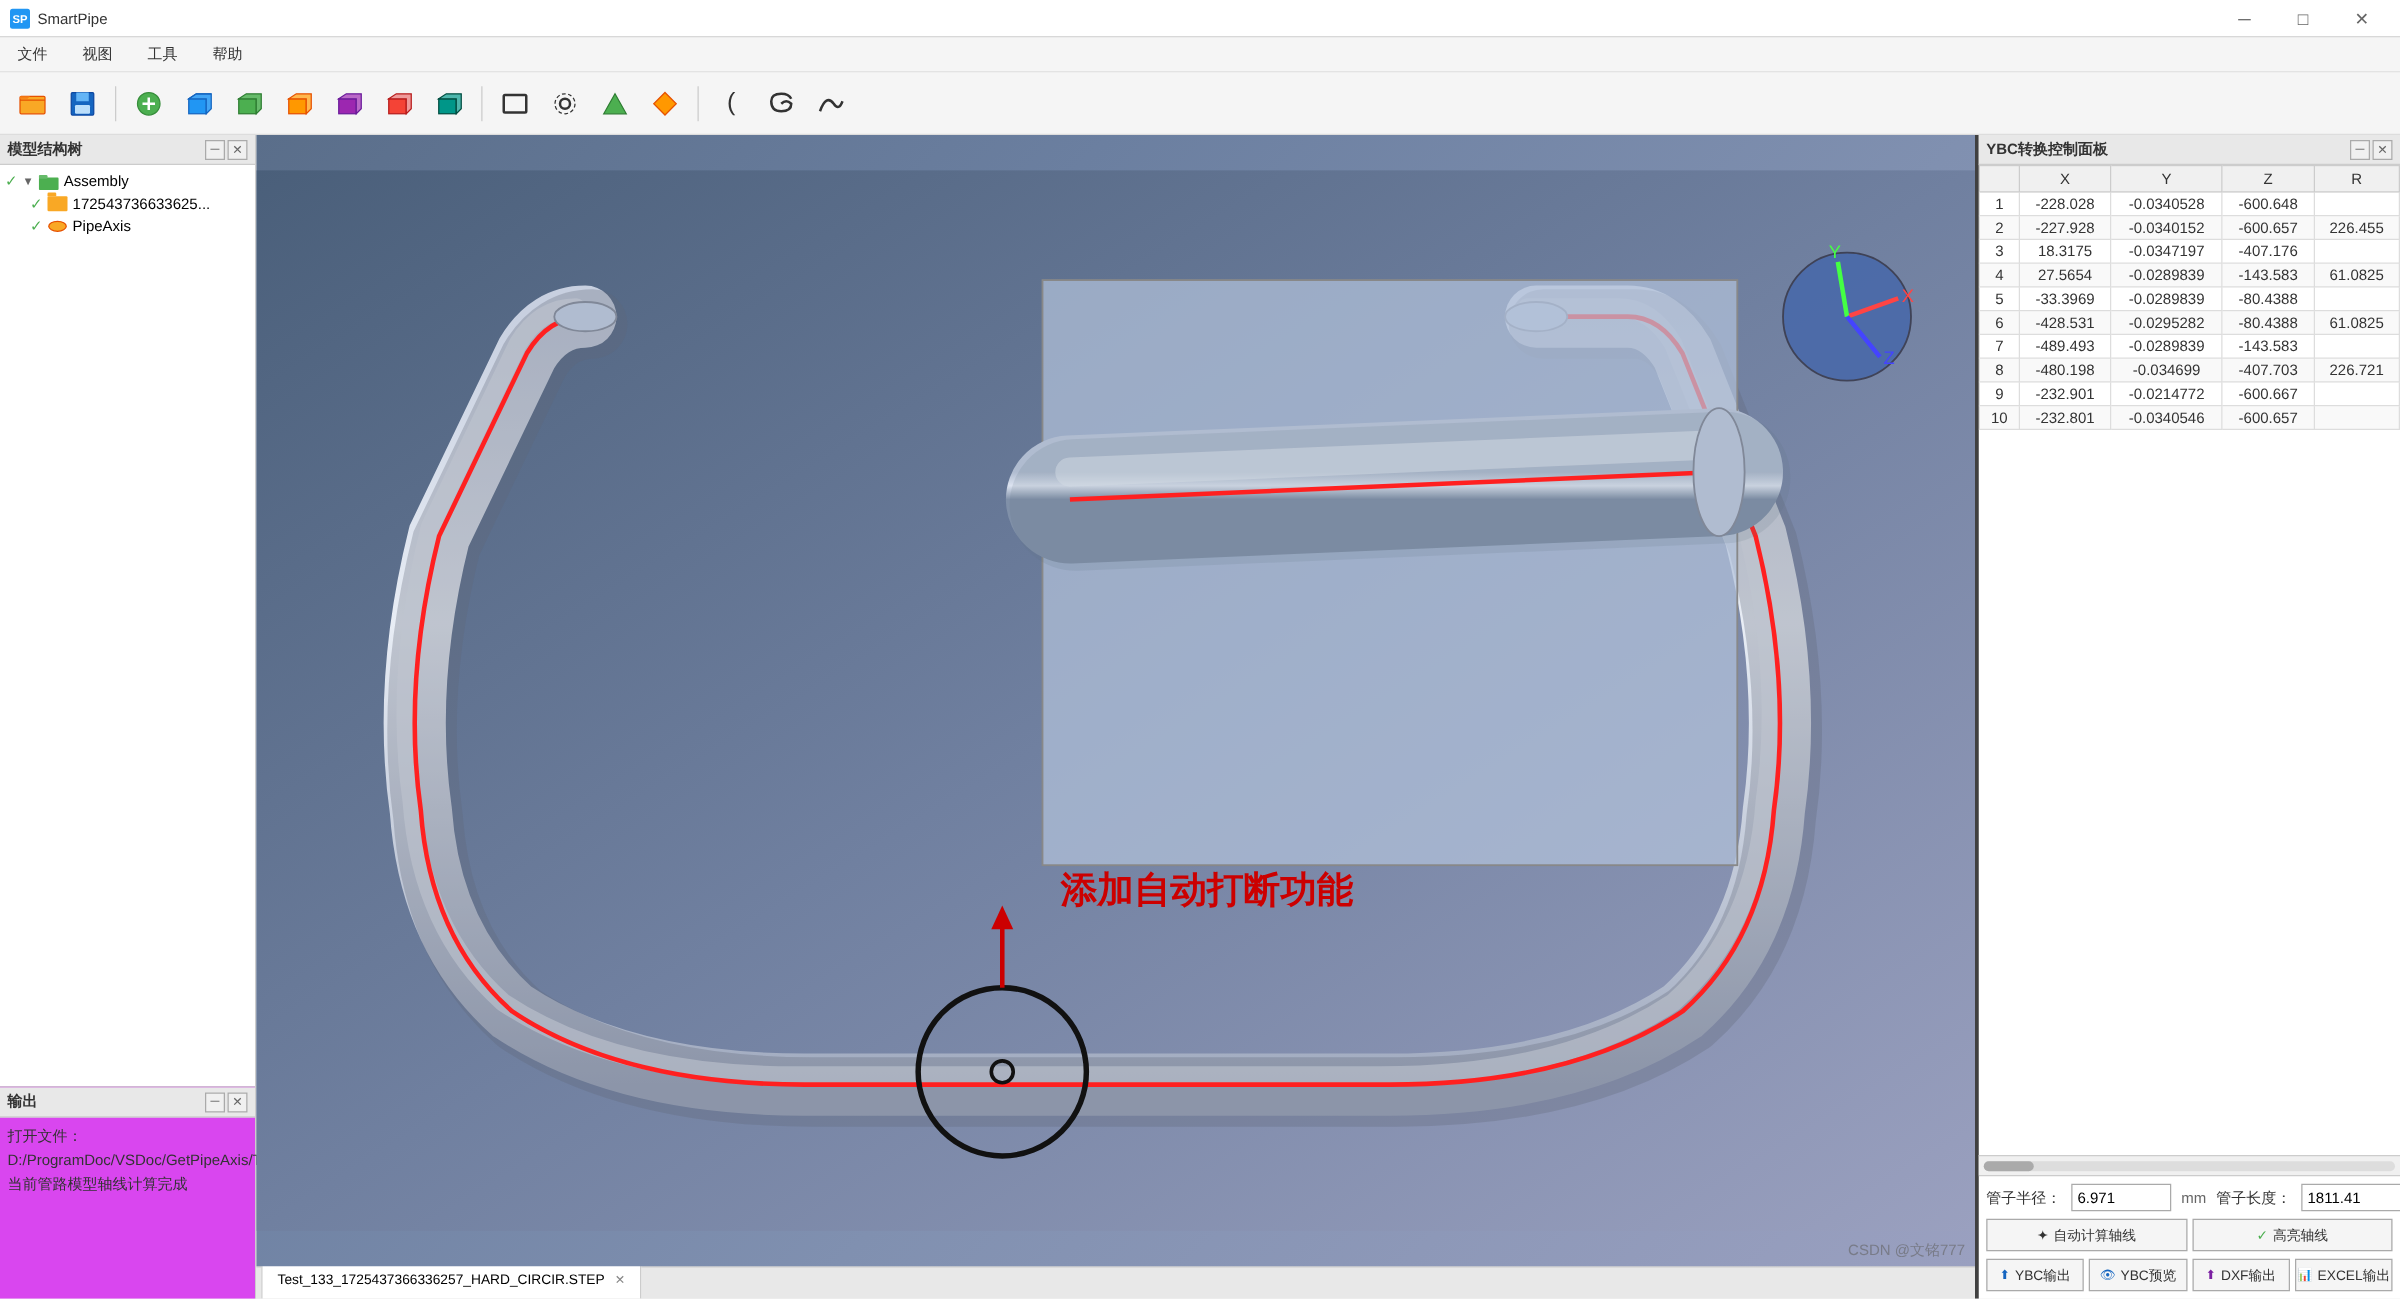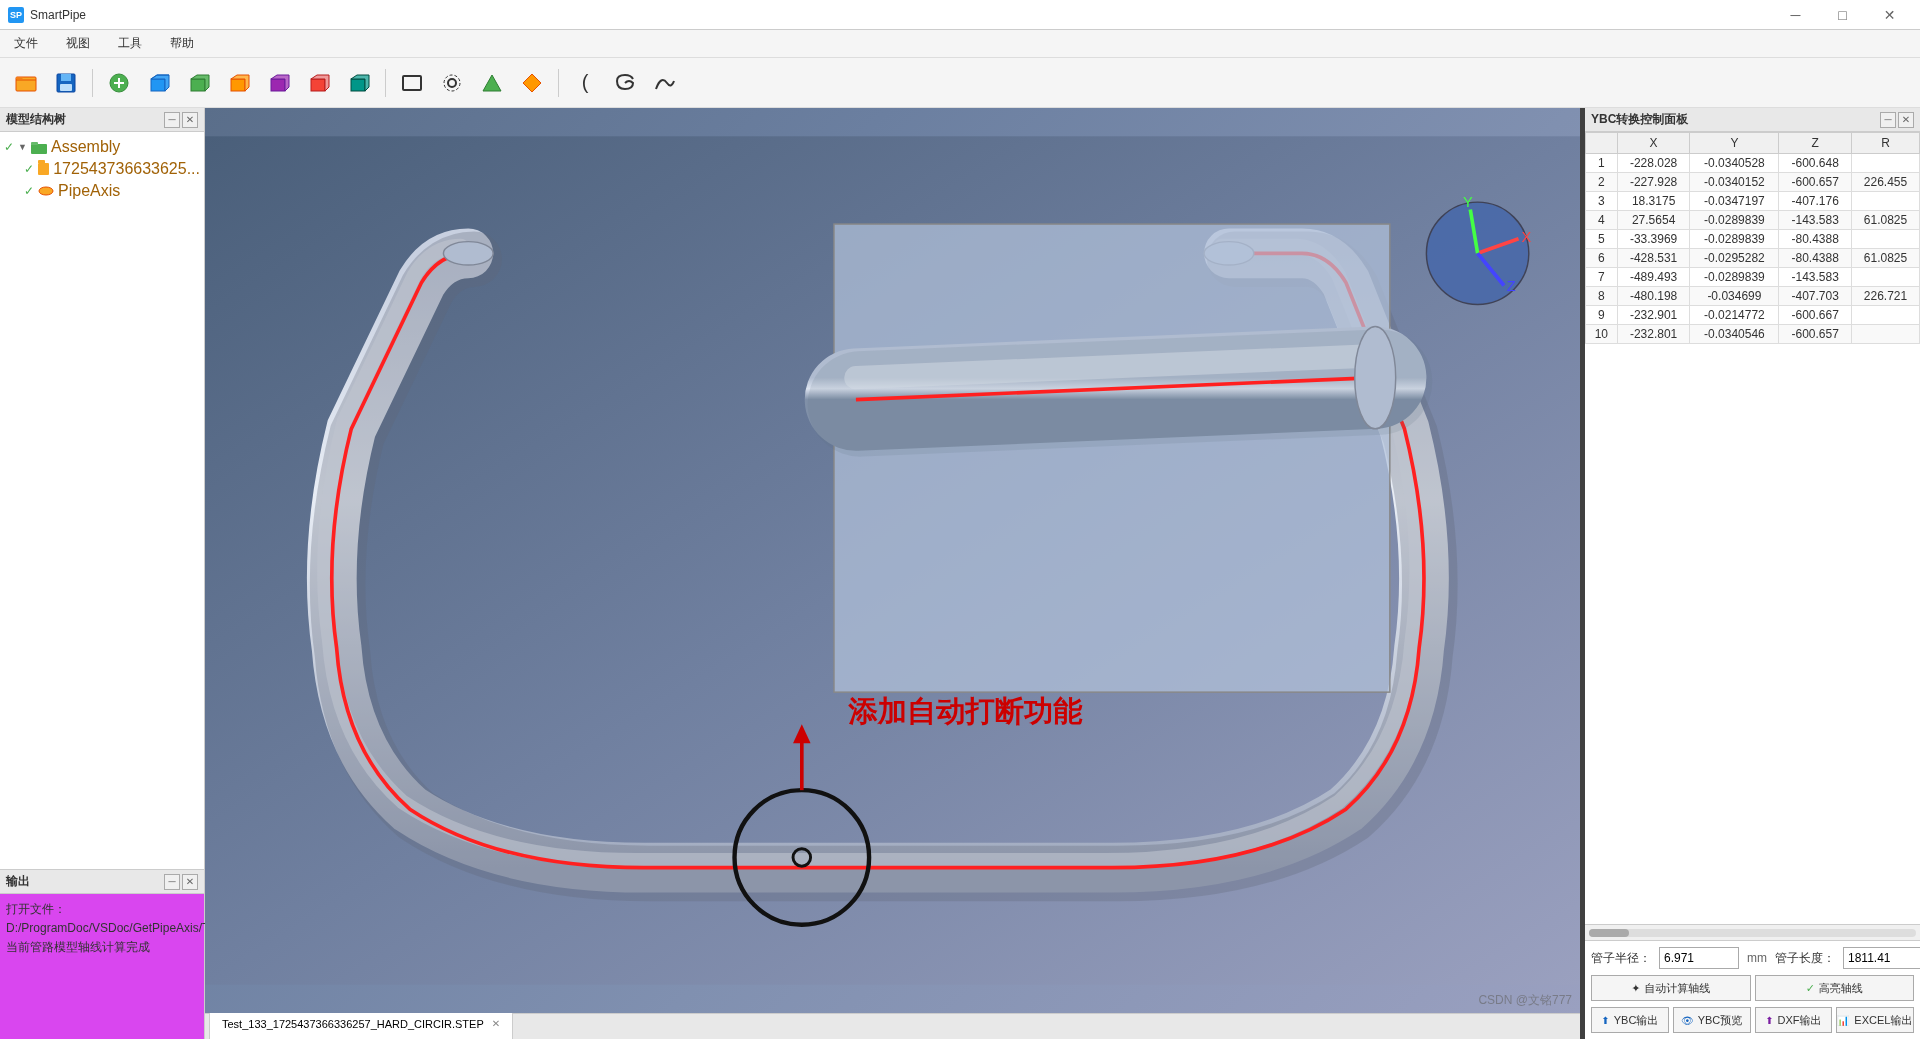--- a/index.html
+++ b/index.html
@@ -52,21 +52,21 @@
       justify-content: space-between; padding: 0 6px; border-bottom: 1px solid #ccc;
     }
     #tree-header-label { font-size: 12px; color: #333; font-weight: bold; }
     #tree-header-controls { display: flex; gap: 2px; }
     .panel-btn { width: 16px; height: 16px; display: flex; align-items: center; justify-content: center; cursor: pointer; font-size: 10px; color: #666; border: 1px solid #aaa; background: #f0f0f0; }
     #tree-content { flex: 1; background: #fff; padding: 4px; overflow: auto; }
     .tree-item { display: flex; align-items: center; gap: 4px; padding: 2px 0; cursor: pointer; }
     .tree-arrow { font-size: 9px; color: #666; }
     .tree-icon-folder { width: 16px; height: 12px; background: #f9a825; border-radius: 1px; position: relative; }
     .tree-icon-folder::before { content: ''; position: absolute; top: -3px; left: 0; width: 7px; height: 3px; background: #f9a825; border-radius: 1px 1px 0 0; }
-    .tree-label { font-size: 16px; color: #a16207; }
+    .tree-label { font-size: 12px; color: #000000; }
     .tree-child { padding-left: 20px; }
 
     
     #output-panel {
       border-top: 1px solid #ccc; background: #d946ef;
     }
     #output-header {
       height: 24px; background: #e8e8e8; display: flex; align-items: center;
       justify-content: space-between; padding: 0 6px; border-bottom: 1px solid #ccc;
     }
@@ -90,21 +90,21 @@
     .tab {
       height: 32px; padding: 0 12px; display: flex; align-items: center; gap: 8px;
       background: #f5f5f5; border: 1px solid #ccc; border-bottom: none;
       font-size: 11px; cursor: pointer; margin-right: 2px;
     }
     .tab.active { background: #fff; }
     .tab-close { font-size: 10px; color: #888; cursor: pointer; }
 
     
     #right-panel {
-      width: 340px; min-width: 340px; border-left: 5px solid #404040;
+      width: 340px; min-width: 340px; border-left: 3px solid #404040;
       display: flex; flex-direction: column; background: #fff;
     }
     #right-header {
       height: 24px; background: #e8e8e8; display: flex; align-items: center;
       justify-content: space-between; padding: 0 6px; border-bottom: 1px solid #ccc;
     }
     #right-header-label { font-size: 12px; color: #333; font-weight: bold; }
     #axis-data-label { padding: 4px 8px; font-size: 12px; color: #333; font-weight: bold; border-bottom: 1px solid #eee; }
 
     

